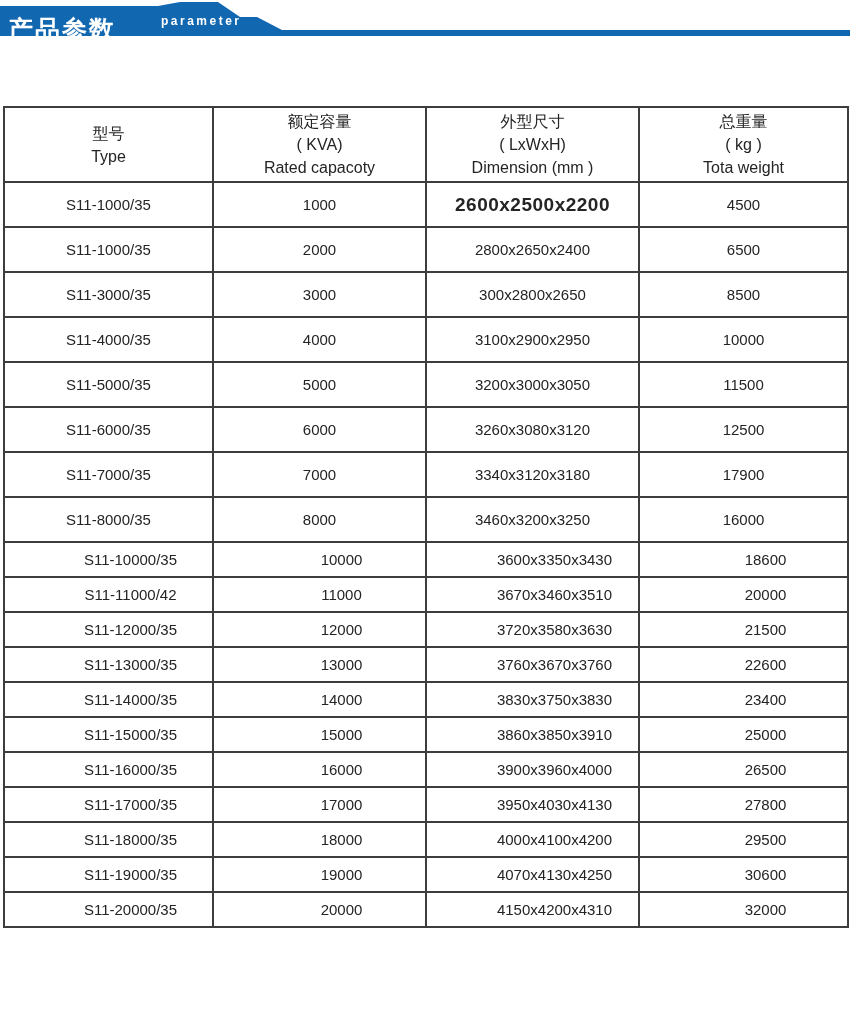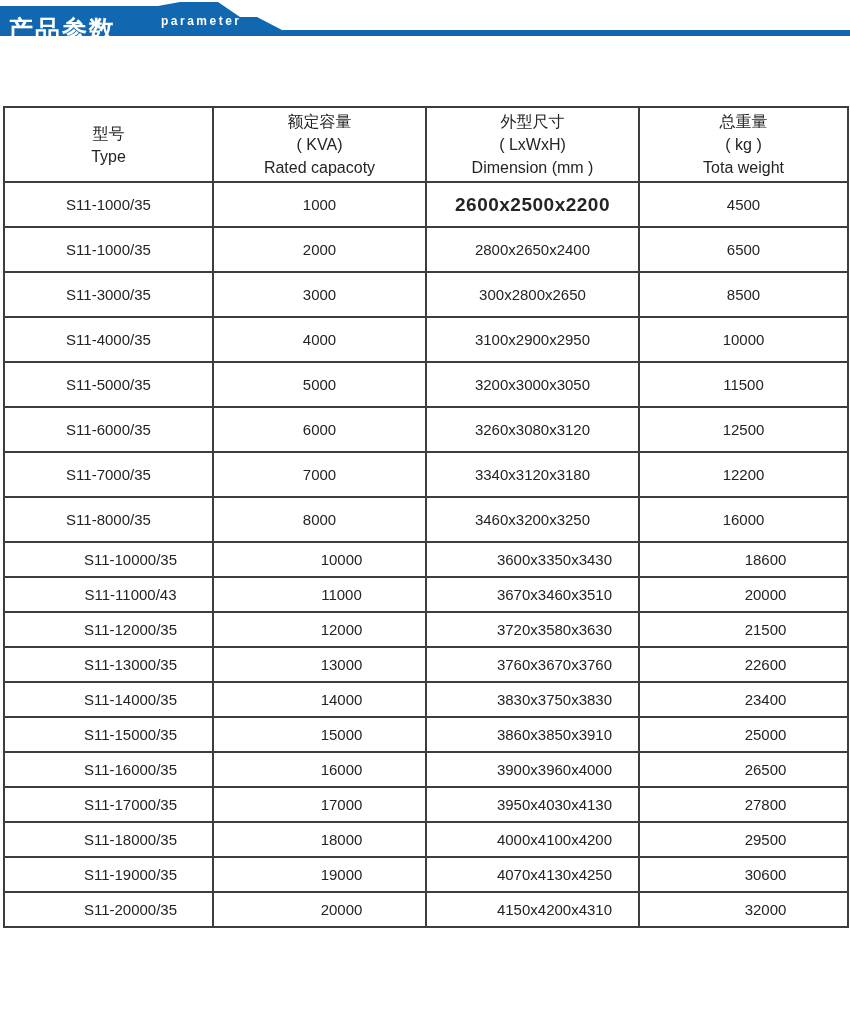--- a/index.html
+++ b/index.html
@@ -149,36 +149,36 @@
       <tr class="row-tall">
         <td>S11-6000/35</td>
         <td>6000</td>
         <td>3260x3080x3120</td>
         <td>12500</td>
       </tr>
       <tr class="row-tall">
         <td>S11-7000/35</td>
         <td>7000</td>
         <td>3340x3120x3180</td>
-        <td>12200</td>
+        <td>17900</td>
       </tr>
       <tr class="row-tall">
         <td>S11-8000/35</td>
         <td>8000</td>
         <td>3460x3200x3250</td>
         <td>16000</td>
       </tr>
       <tr class="row-short">
         <td>S11-10000/35</td>
         <td>10000</td>
         <td>3600x3350x3430</td>
         <td>18600</td>
       </tr>
       <tr class="row-short">
-        <td>S11-11000/43</td>
+        <td>S11-11000/42</td>
         <td>11000</td>
         <td>3670x3460x3510</td>
         <td>20000</td>
       </tr>
       <tr class="row-short">
         <td>S11-12000/35</td>
         <td>12000</td>
         <td>3720x3580x3630</td>
         <td>21500</td>
       </tr>

